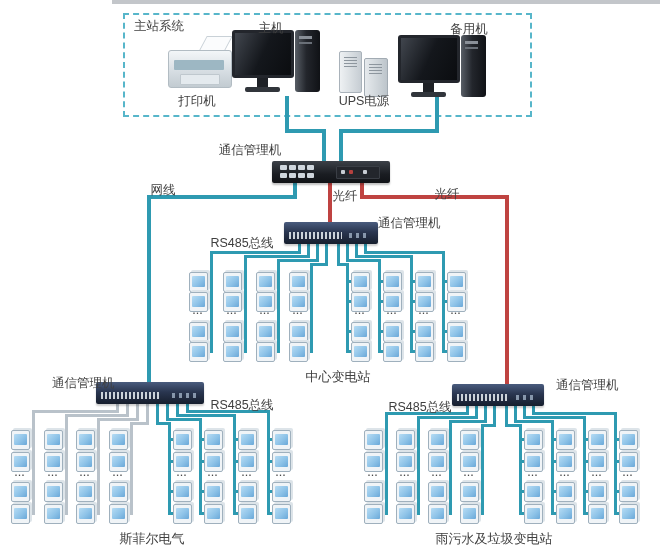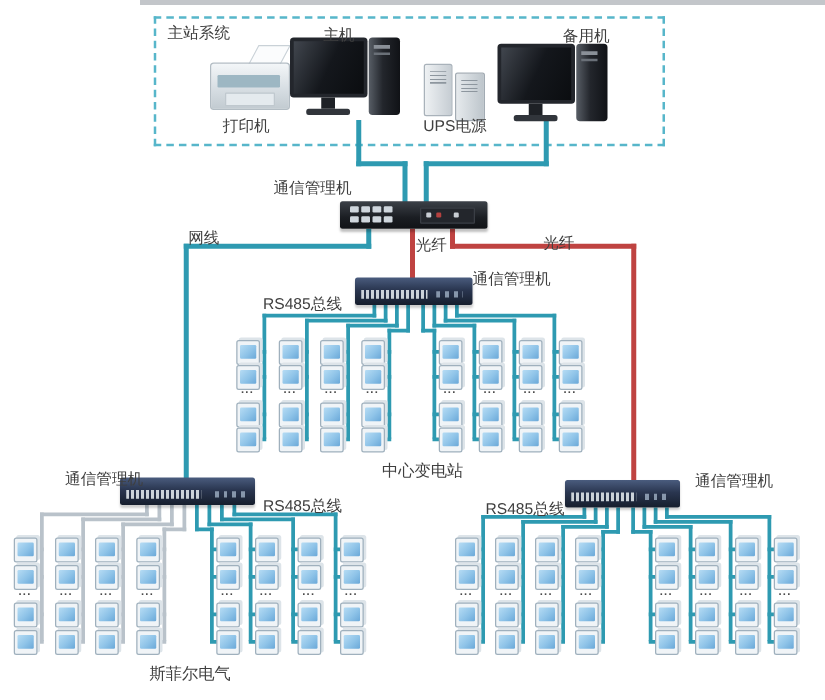--- a/index.html
+++ b/index.html
@@ -151,20 +151,21 @@
   <div class="rack-navy" style="left:96px;top:382px;width:108px;"></div>
   <div class="lbl" style="left:52px;top:375px;">通信管理机</div>
   <div class="lbl center" style="left:242px;top:397px;">RS485总线</div>
 
   <div class="rack-navy" style="left:452px;top:384px;width:92px;"></div>
   <div class="lbl" style="left:556px;top:377px;">通信管理机</div>
   <div class="lbl center" style="left:420px;top:399px;">RS485总线</div>
 
   <div class="lbl center" style="left:338px;top:368px;font-size:13px;">中心变电站</div>
   <div class="lbl center" style="left:152px;top:530px;font-size:13px;">斯菲尔电气</div>
+  <div class="lbl center" style="left:494px;top:530px;font-size:13px;">雨污水及垃圾变电站</div>
 
 
   <div id="gen-layer">
       <div class="line" style="left: 285px; top: 96px; width: 4px; height: 37px; background: rgb(46, 154, 177);"></div>
       <div class="line" style="left: 285px; top: 129px; width: 41px; height: 4px; background: rgb(46, 154, 177);"></div>
       <div class="line" style="left: 322px; top: 129px; width: 4px; height: 34px; background: rgb(46, 154, 177);"></div>
       <div class="line" style="left: 435px; top: 96px; width: 4px; height: 37px; background: rgb(46, 154, 177);"></div>
       <div class="line" style="left: 339px; top: 129px; width: 100px; height: 4px; background: rgb(46, 154, 177);"></div>
       <div class="line" style="left: 339px; top: 129px; width: 4px; height: 34px; background: rgb(46, 154, 177);"></div>
       <div class="line" style="left: 293px; top: 183px; width: 4px; height: 16px; background: rgb(46, 154, 177);"></div>

